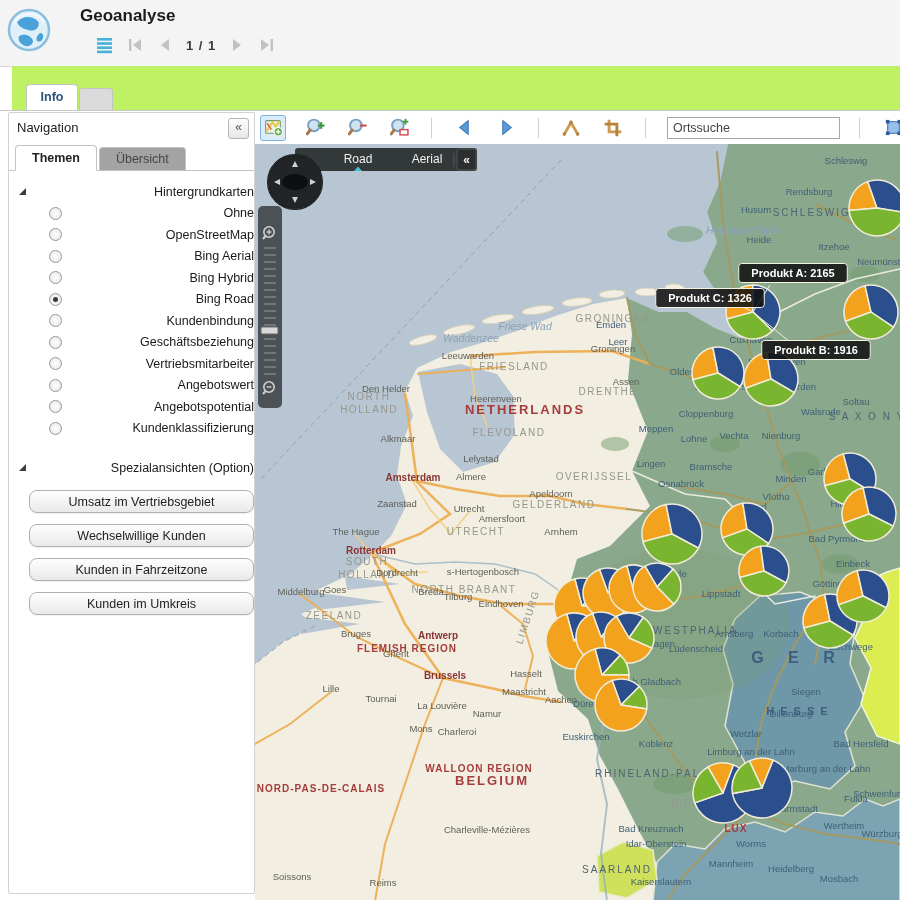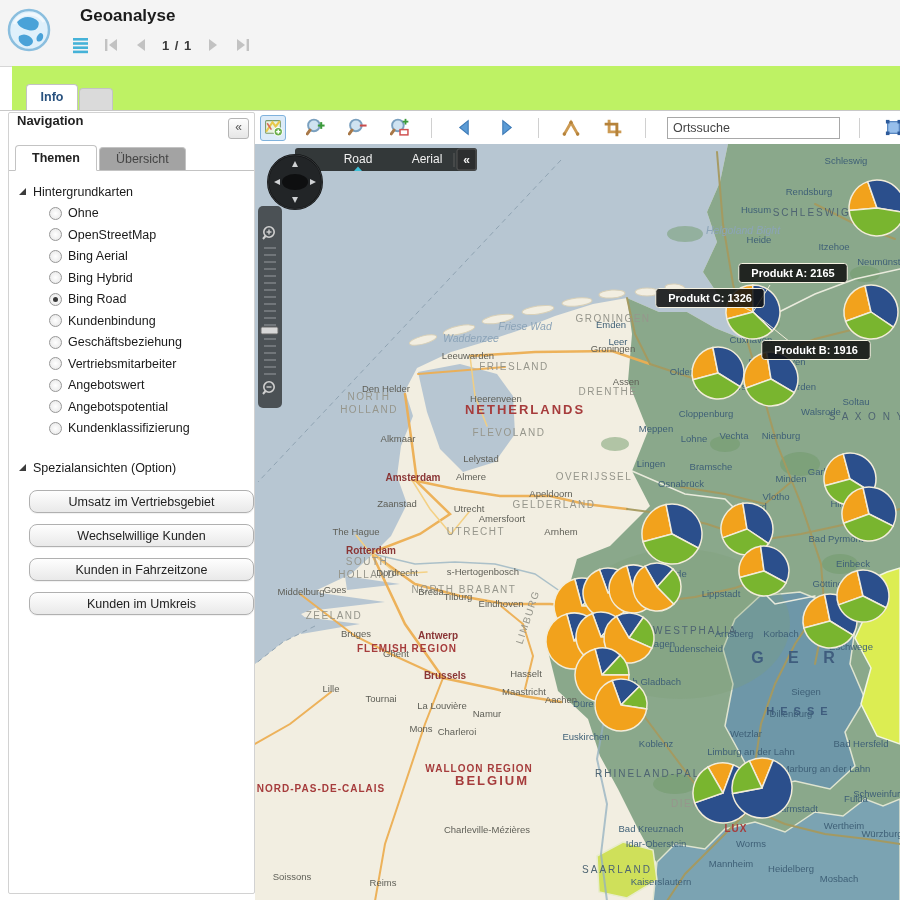--- a/index.html
+++ b/index.html
@@ -1,40 +1,40 @@
 <!DOCTYPE html>
 <html><head>
 <meta charset="utf-8">
 <style>
   html,body{margin:0;padding:0;}
   body{width:900px;height:900px;position:relative;font-family:"Liberation Sans",sans-serif;background:#fff;overflow:hidden;}
   
   #header{position:absolute;left:0;top:0;width:900px;height:66px;background:#f4f4f4;border-bottom:1px solid #d6d6d6;}
   #logo{position:absolute;left:7px;top:8px;width:44px;height:44px;}
   #title{position:absolute;left:80px;top:6px;font-size:17px;font-weight:bold;color:#1b1b1b;}
-  #hdr-controls{position:absolute;left:72px;top:36px;display:flex;align-items:center;gap:12px;}
+  #hdr-controls{position:absolute;left:96px;top:36px;display:flex;align-items:center;gap:12px;}
   .pager-ico{width:18px;height:18px;}
   #page-ind{font-size:13px;font-weight:bold;color:#3a3a3a;letter-spacing:1px;}
   
   #tabrow{position:absolute;left:12px;top:66px;width:900px;height:44px;background:#bef264;}
   #tab-info{position:absolute;left:14px;bottom:0;width:50px;height:25px;background:#fff;border:1px solid #c3c3c3;border-bottom:none;border-radius:4px 4px 0 0;font-size:12.5px;font-weight:bold;color:#28517e;text-align:center;line-height:25px;}
   #tab-blank{position:absolute;left:67px;bottom:0;width:32px;height:21px;background:#dadada;border:1px solid #c3c3c3;border-bottom:none;border-radius:4px 4px 0 0;}
   
   #content{position:absolute;left:0;top:110px;width:900px;height:790px;border-top:1px solid #c8c8c8;background:#fff;}
   
   #sidebar{position:absolute;left:8px;top:1px;width:245px;height:780px;border:1px solid #d2d2d2;border-radius:2px;background:#fff;}
   #sb-head{position:relative;height:30px;}
-  #sb-title{position:absolute;left:8px;top:0;font-size:13px;font-weight:bold;color:#222;}
+  #sb-title{position:absolute;left:8px;top:7px;font-size:13px;font-weight:normal;color:#222;}
   #sb-collapse{position:absolute;right:5px;top:5px;width:19px;height:19px;border:1px solid #b5b5b5;border-radius:3px;background:linear-gradient(#fdfdfd,#e6e6e6);font-size:12px;color:#555;text-align:center;line-height:17px;cursor:pointer;}
   #sb-tabs{position:relative;height:27px;border-bottom:1px solid #c3c3c3;padding-left:6px;display:flex;align-items:flex-end;gap:2px;}
   .sb-tab{height:22px;line-height:22px;padding:0 16px;font-size:12.5px;border:1px solid #c3c3c3;border-bottom:none;border-radius:4px 4px 0 0;}
   .sb-tab.active{background:#fff;font-weight:bold;color:#222;height:24px;line-height:24px;margin-bottom:-1px;border-bottom:1px solid #fff;}
   .sb-tab.inactive{background:#a3a3a3;color:#444;}
   #sb-tree{padding-top:10px;}
-  .tree-row{height:21.5px;display:flex;align-items:center;font-size:12.5px;color:#1a1a1a;}
+  .tree-row{height:21.5px;display:flex;align-items:center;font-size:12.5px;color:#1a1a1a;justify-content:space-between;}
   .tree-row.group{padding-left:10px;gap:7px;}
   .tree-row.leaf{padding-left:40px;gap:6px;}
   .tri{width:0;height:0;border-bottom:7px solid #3c3c3c;border-left:7px solid transparent;}
   .radio{width:13px;height:13px;border-radius:50%;border:1px solid #979797;background:radial-gradient(#ffffff,#e4e4e4);box-sizing:border-box;flex:none;}
   .radio.checked{position:relative;}
   .radio.checked::after{content:'';position:absolute;left:3px;top:3px;width:5px;height:5px;border-radius:50%;background:#3a3a3a;}
   .radio{position:relative;}
   .cb{width:13px;height:13px;border:1px solid #8a8a8a;background:#fff;box-sizing:border-box;position:relative;flex:none;}
   .cb.checked::after{content:'\2714';position:absolute;left:0px;top:-3px;font-size:12px;color:#1a1a1a;}
   .spacer18{height:18px;}

